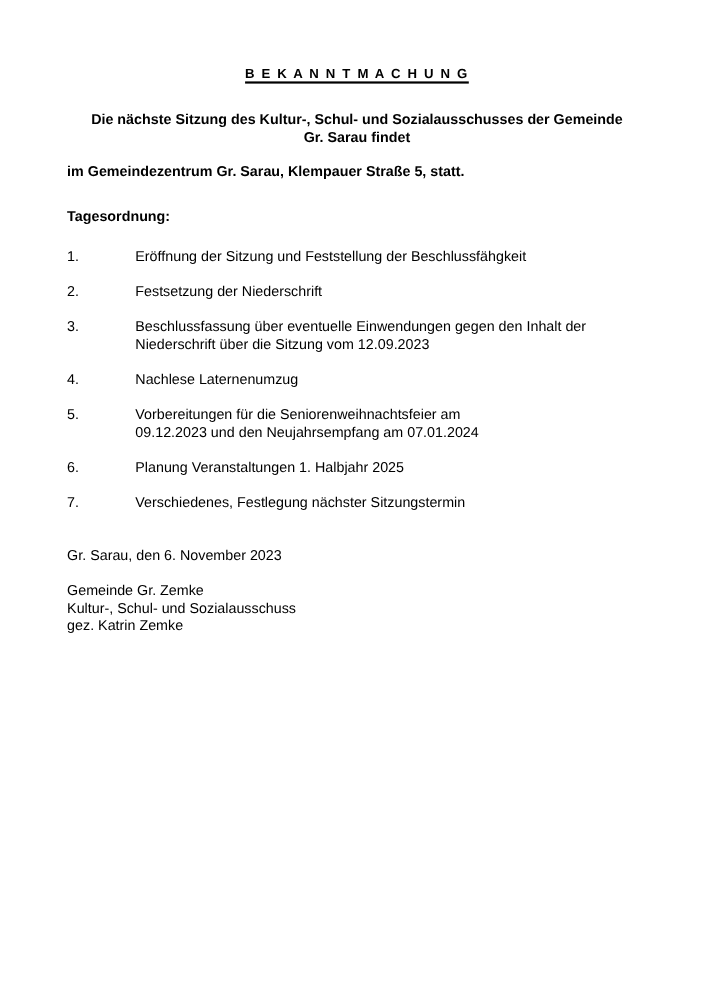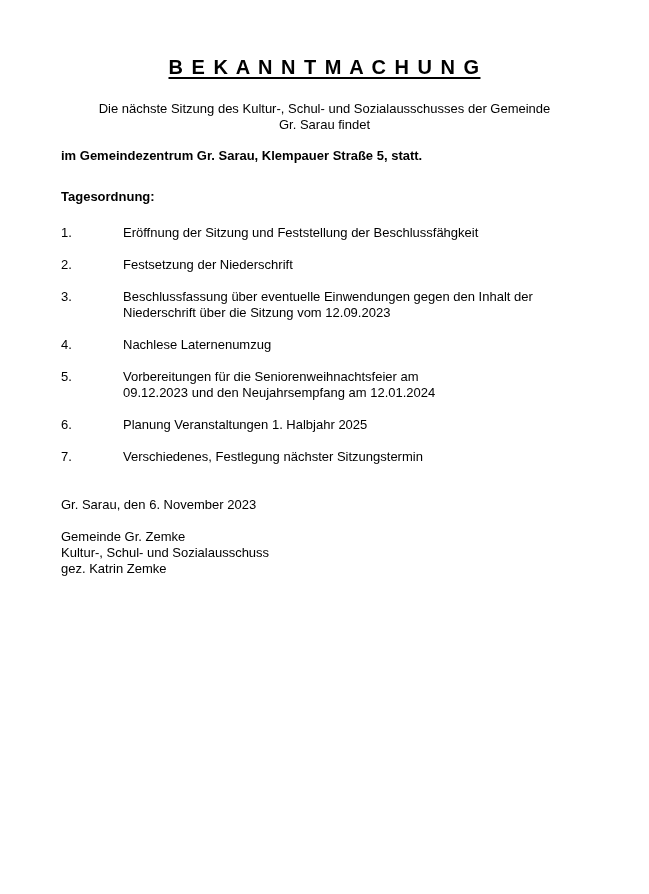--- a/index.html
+++ b/index.html
@@ -18,32 +18,32 @@
     font-family: "Liberation Sans", "DejaVu Sans", sans-serif;
     font-size: 13px;
     line-height: 16px;
     box-sizing: border-box;
     padding: 57px 61px 0 61px;
     overflow: hidden;
   }
   .title {
     margin: 0;
     text-align: center;
-    font-size: 20px;
+    font-size: 12px;
     line-height: 20px;
     font-weight: bold;
     letter-spacing: 1.5px;
     text-decoration: underline;
     text-decoration-thickness: 2px;
     text-underline-offset: 3px;
   }
   .intro {
     margin: 24px 0 0 0;
     text-align: center;
-    font-weight: normal;
+    font-weight: bold;
     white-space: pre-line;
   }
   .datetime-line {
     margin: 15px 0 0 0;
     text-align: center;
     font-weight: bold;
     text-decoration: underline;
     text-decoration-thickness: 1.5px;
     text-underline-offset: 2px;
   }
@@ -113,21 +113,21 @@
   </div>
 
   <div class="agenda-row">
     <span class="agenda-num">4.</span>
     <span class="agenda-text">Nachlese Laternenumzug</span>
   </div>
 
   <div class="agenda-row">
     <span class="agenda-num">5.</span>
     <span class="agenda-text">Vorbereitungen für die Seniorenweihnachtsfeier am
-09.12.2023 und den Neujahrsempfang am 12.01.2024</span>
+09.12.2023 und den Neujahrsempfang am 07.01.2024</span>
   </div>
 
   <div class="agenda-row">
     <span class="agenda-num">6.</span>
     <span class="agenda-text">Planung Veranstaltungen 1. Halbjahr 2025</span>
   </div>
 
   <div class="agenda-row">
     <span class="agenda-num">7.</span>
     <span class="agenda-text">Verschiedenes, Festlegung nächster Sitzungstermin</span>

